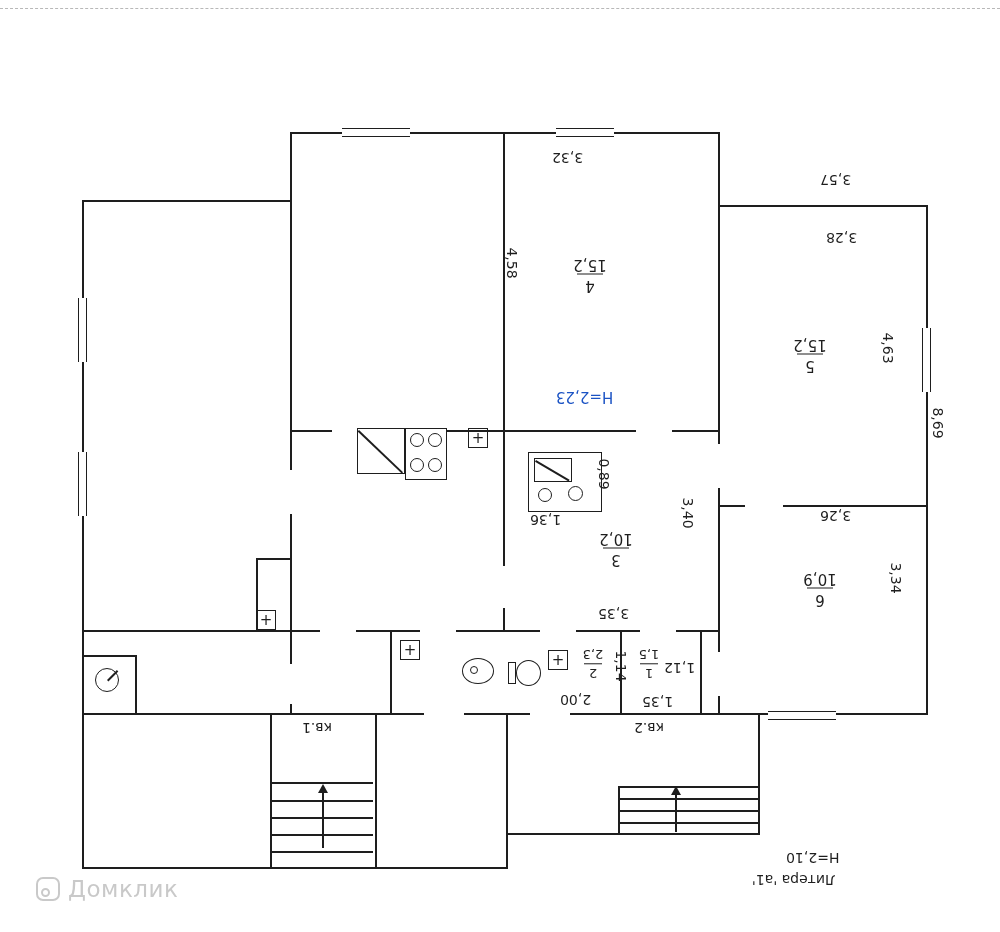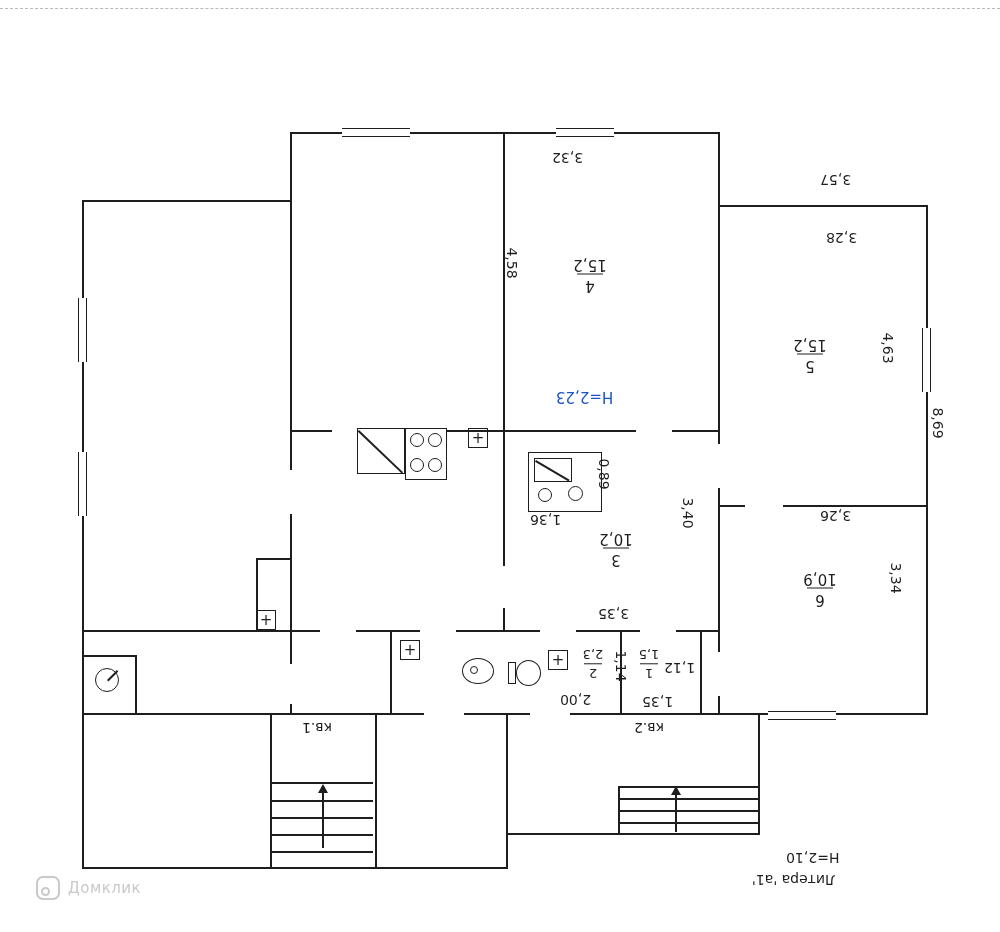--- a/index.html
+++ b/index.html
@@ -22,21 +22,21 @@
   .diag{position:absolute;height:1.5px;background:#1e1e1e;transform-origin:0 0;}
   .vent{position:absolute;width:20px;height:20px;border:1.5px solid #1e1e1e;box-sizing:border-box;
         display:flex;align-items:center;justify-content:center;font-size:15px;line-height:1;}
   .stair-line{position:absolute;height:1.5px;background:#1e1e1e;}
   .arrow-shaft{position:absolute;width:2px;background:#1e1e1e;}
   .arrow-head{position:absolute;width:0;height:0;border-left:5px solid transparent;border-right:5px solid transparent;border-bottom:9px solid #1e1e1e;}
   .dashed-top{position:absolute;top:8px;left:0;width:100%;border-top:1px dashed #b8b8b8;}
   .watermark{position:absolute;left:36px;top:876px;display:flex;align-items:center;gap:8px;color:#c9c9c9;}
   .wm-icon{width:24px;height:24px;border:2px solid #c9c9c9;border-radius:7px;position:relative;box-sizing:border-box;}
   .wm-icon .wm-dot{position:absolute;left:3px;top:9px;width:9px;height:9px;border:2px solid #c9c9c9;border-radius:50%;box-sizing:border-box;}
-  .wm-text{font-size:15px;letter-spacing:.5px;}
+  .wm-text{font-size:23px;letter-spacing:.5px;}
 </style>
 </head>
 <body>
 
 <div class="canvas">
 
   <div class="dashed-top"></div>
 
   <div class="wall-rect" style="left:290px;top:132px;width:430px;height:583px;"></div>
   <div class="wall-rect" style="left:82px;top:200px;width:210px;height:515px;"></div>

